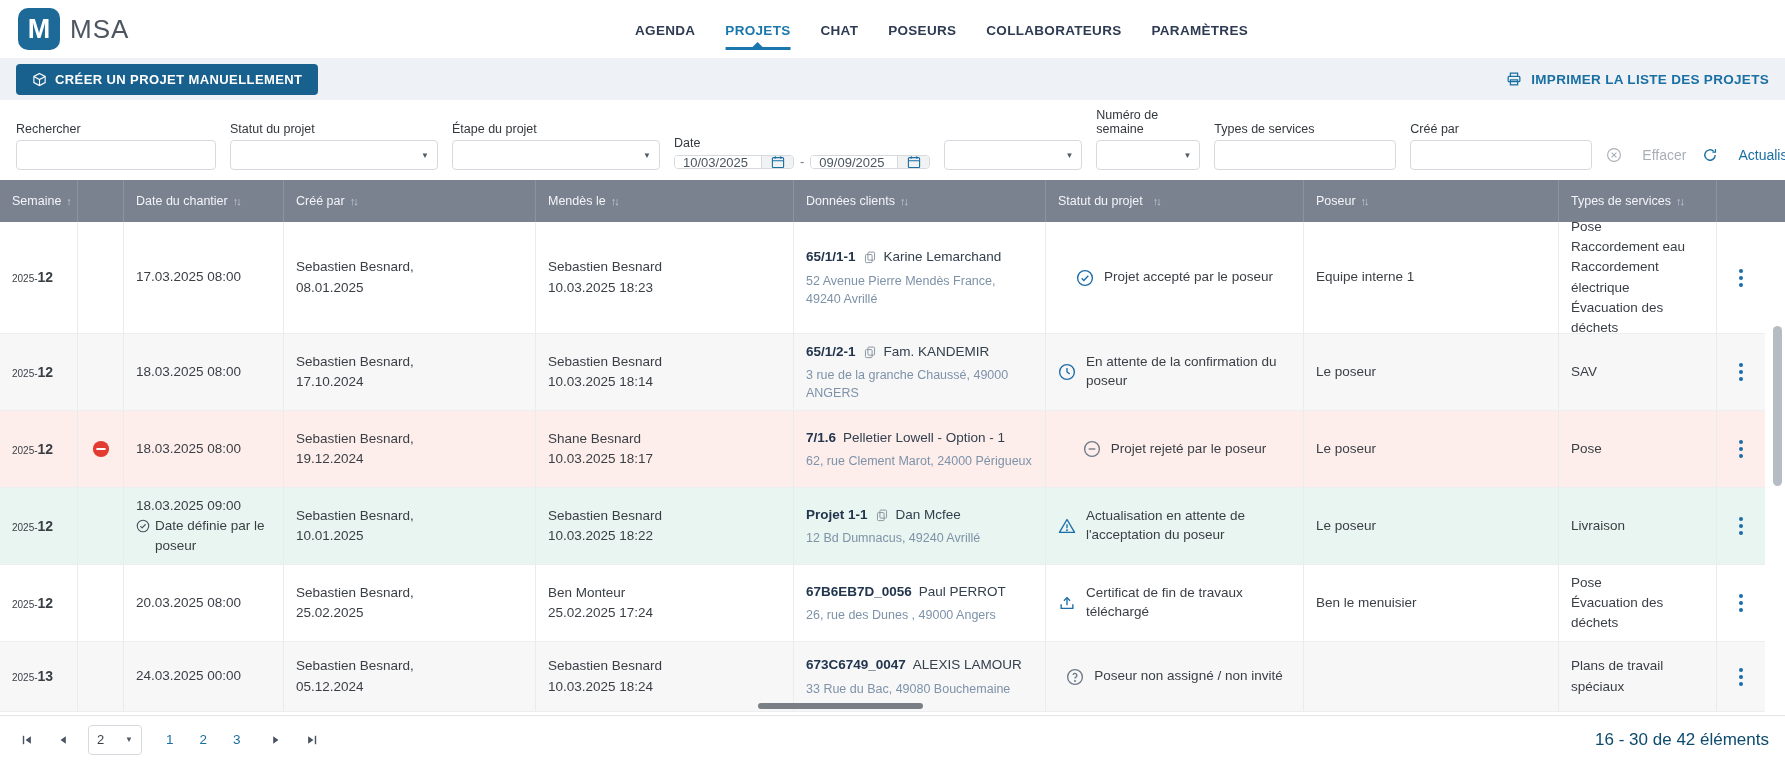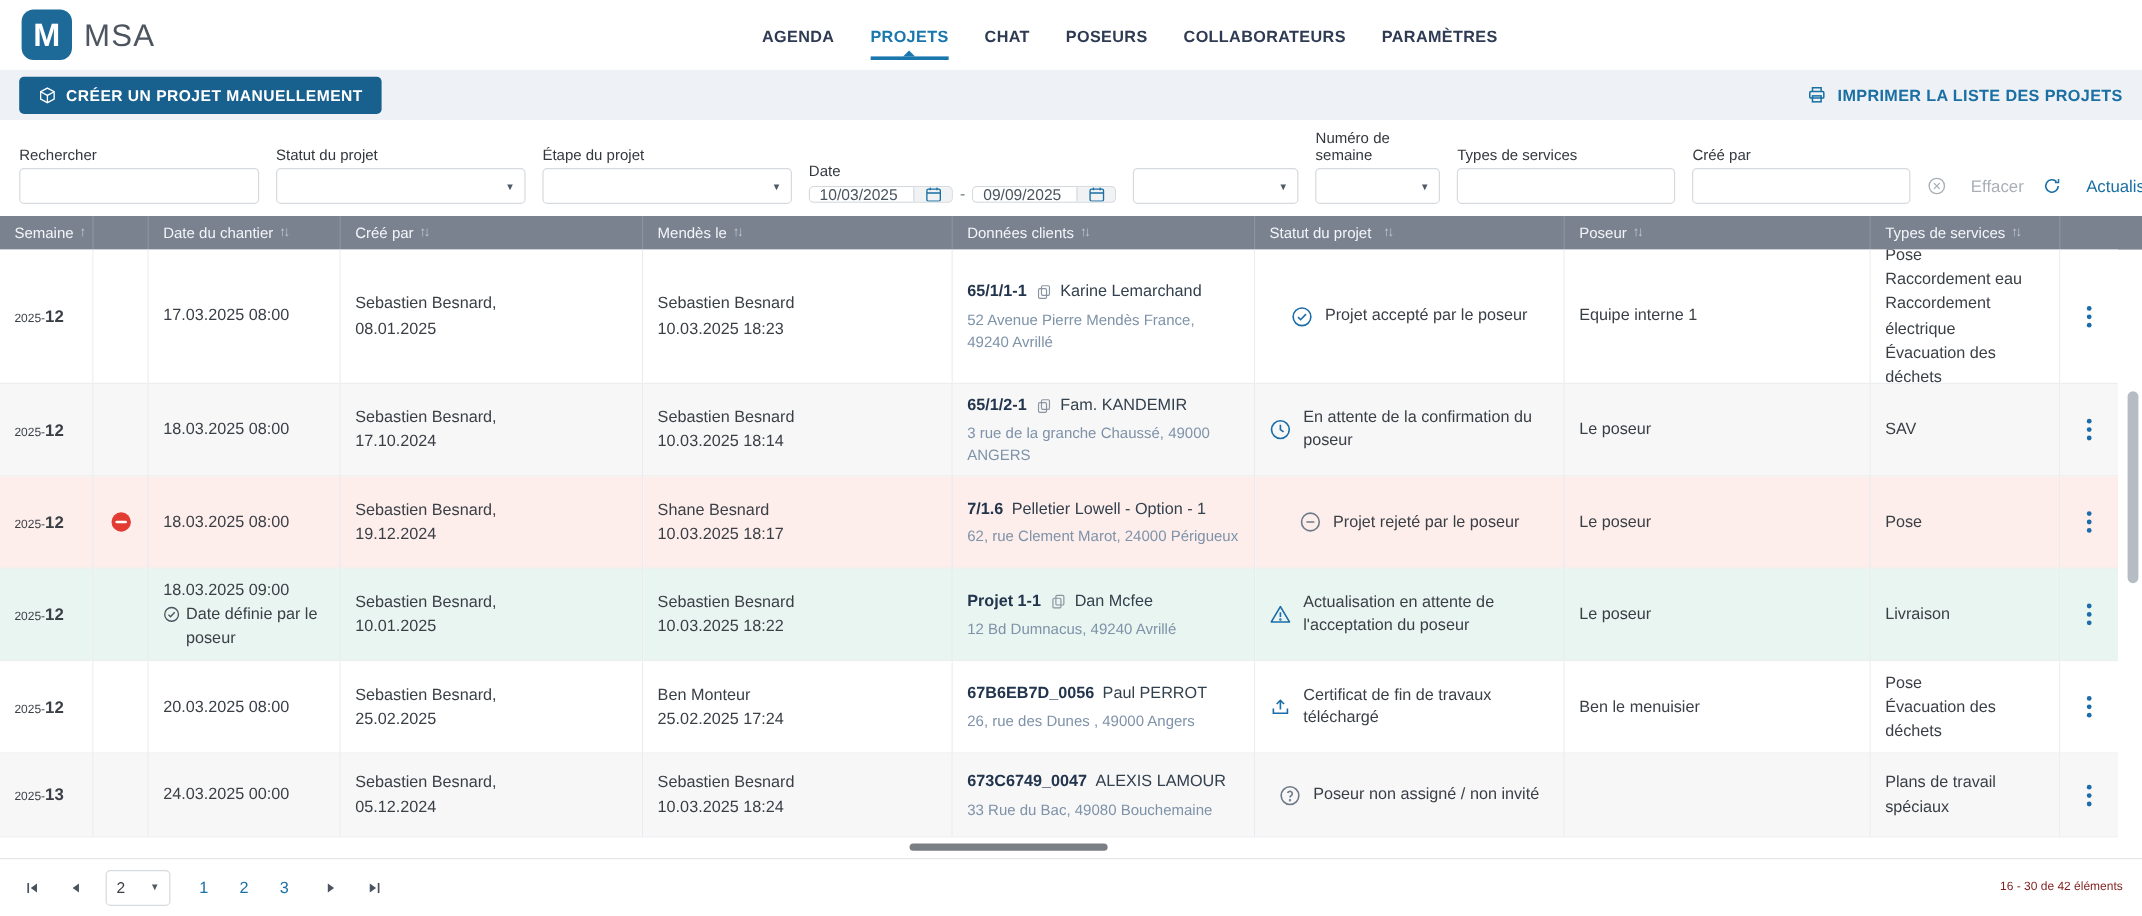--- a/index.html
+++ b/index.html
@@ -35,21 +35,21 @@
   .dateinput input { border:none; outline:none; width:86px; padding:0 8px; font-family:inherit; font-size:13px; color:#4a5560; }
   .calbtn { width:32px; background:#f0f2f4; border-left:1px solid #d6dade; display:flex; align-items:center; justify-content:center; cursor:pointer; color:#1a6fa3; }
   .datesep { color:#6a737d; font-size:13px; padding-bottom:1px; }
   .factions { display:flex; align-items:center; gap:16px; margin-left:auto; height:30px; }
   .act { display:flex; align-items:center; gap:20px; font-size:14px; cursor:pointer; white-space:nowrap; }
   .act.clear { color:#a9afb7; }
   .act.refresh { color:#1a6fa3; }
 
   
   .grid { flex:0 0 auto; position:relative; }
-  .thead { display:flex; background:#7a8290; height:28px; }
+  .thead { display:flex; background:#7a8290; height:42px; }
   .hcell { color:#f3f5f8; font-size:12.5px; display:flex; align-items:center; gap:5px; padding:0 12px; border-right:1px solid #8b93a1; cursor:pointer; white-space:nowrap; overflow:hidden; }
   .hcell:last-child { border-right:none; }
   .sort { color:#c3cad6; font-size:11px; letter-spacing:-2px; }
   .trow { display:flex; }
   .cell { padding:2px 12px; border-right:1px solid #e9ebee; border-bottom:1px solid #eceef1; display:flex; flex-direction:column; justify-content:center; font-size:13.5px; line-height:1.5; overflow:hidden; }
   .bg-white { background:#fff; }
   .bg-gray  { background:#f7f7f8; }
   .bg-pink  { background:#fdeeec; }
   .bg-mint  { background:#e9f5f0; }
   .rh1 { height:112px; } .rh { height:77px; } .rhl { height:70px; }
@@ -76,21 +76,21 @@
   .vscroll { position:absolute; right:3px; top:146px; width:9px; height:160px; border-radius:5px; background:#b6bcc3; }
 
   
   .hscrollzone { flex:1 1 auto; position:relative; background:#fff; }
   .hthumb { position:absolute; bottom:6px; left:758px; width:165px; height:6px; border-radius:3px; background:#7a7f85; }
   .pagerbar { height:48px; border-top:1px solid #e4e7ea; background:#fff; display:flex; align-items:center; padding:0 16px; gap:14px; flex:0 0 auto; }
   .pgbtn { width:22px; height:22px; display:flex; align-items:center; justify-content:center; color:#4a5361; cursor:pointer; }
   .pageselect { width:54px; height:30px; border:1px solid #d6dade; border-radius:4px; display:flex; align-items:center; justify-content:space-between; padding:0 8px; font-size:13px; color:#3a3f45; cursor:pointer; background:#fff; }
   .pagenums { display:flex; gap:26px; margin:0 10px; }
   .pagenum { color:#1a6fa3; font-size:13.5px; cursor:pointer; }
-  .rangeinfo { margin-left:auto; font-size:10px; color:#7f1d1d; }
+  .rangeinfo { margin-left:auto; font-size:17px; color:#0c4a6e; }
   svg { display:block; }
 </style>
 </head>
 <body>
 
 <div class="app">
 
   <div class="tophdr">
     <div class="brand">
       <div class="logo">

